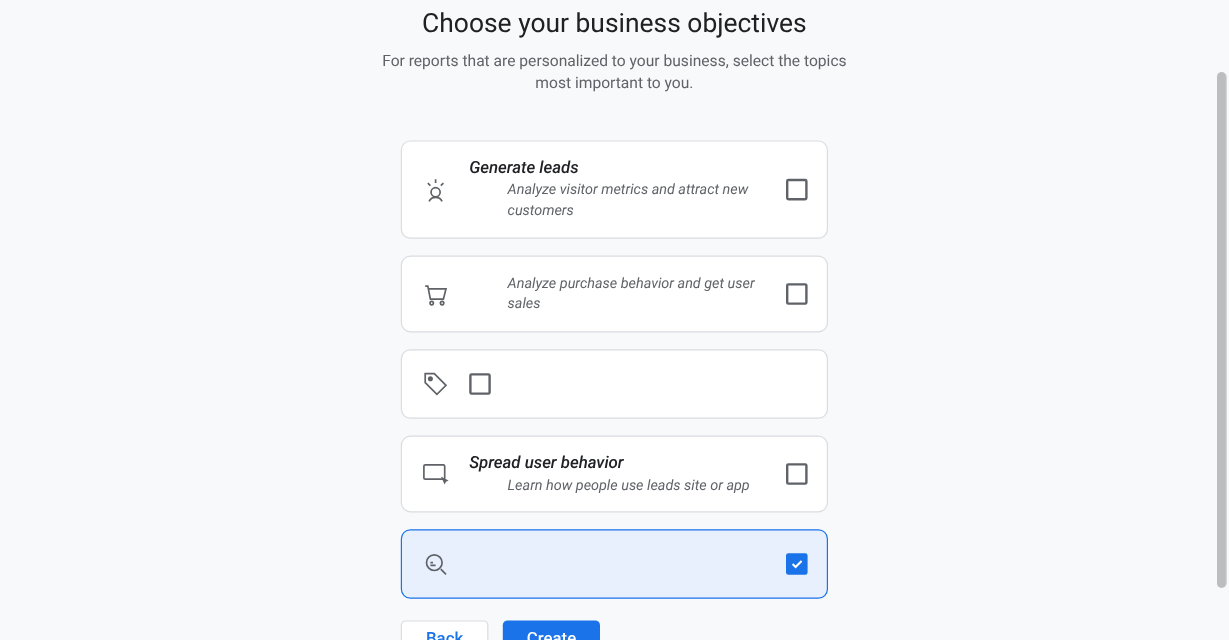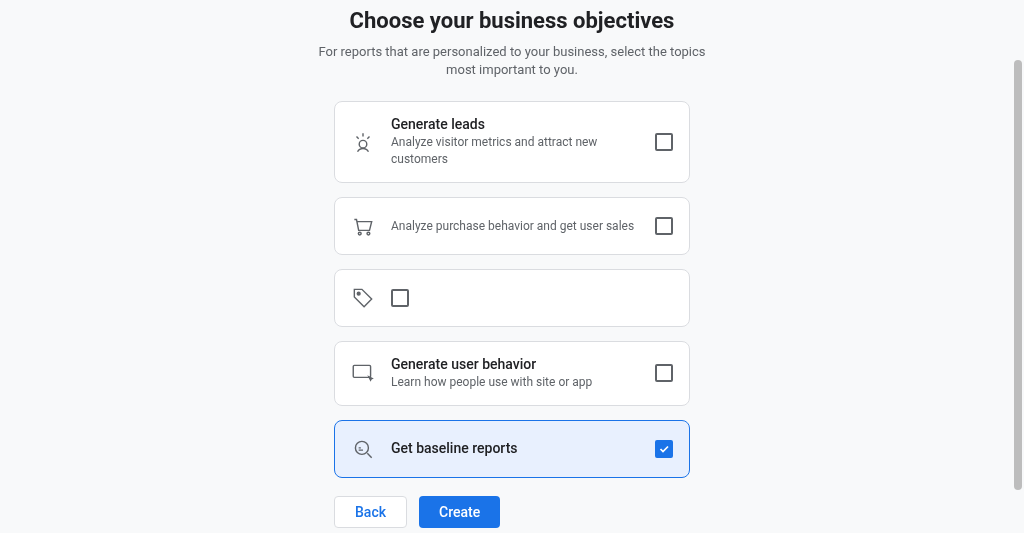--- a/index.html
+++ b/index.html
@@ -19,37 +19,38 @@
     .content {
       width: 100%;
       display: flex;
       flex-direction: column;
       align-items: center;
       padding-top: 8px;
     }
     .heading {
       font-size: 22px;
       color: #202124;
-      font-weight: 700;
+      font-weight: 400;
       margin-bottom: 10px;
     }
     .subheading {
       font-size: 13px;
       color: #5f6368;
       text-align: center;
       line-height: 1.4;
-      margin-bottom: 22px;
+      margin-bottom: 38px;
       max-width: 400px;
     }
     .options {
       width: 356px;
       display: flex;
       flex-direction: column;
       gap: 14px;
       margin-bottom: 18px;
+      font-style: italic;
     }
     .option-card {
       display: flex;
       align-items: center;
       background: #fff;
       border: 1px solid #dadce0;
       border-radius: 8px;
       padding: 14px 16px 14px 14px;
       gap: 14px;
       cursor: pointer;
@@ -73,20 +74,21 @@
     .option-title {
       font-size: 14px;
       color: #202124;
       font-weight: 500;
       margin-bottom: 2px;
     }
     .option-desc {
       font-size: 12px;
       color: #5f6368;
       line-height: 1.4;
+      margin-left: 32px;
     }
     .checkbox {
       flex: 0 0 18px;
       width: 18px;
       height: 18px;
       border: 2px solid #5f6368;
       border-radius: 2px;
       background: #fff;
     }
     .checkbox.checked {
@@ -181,36 +183,35 @@
       </div>
 
       <div class="option-card">
         <span class="option-icon">
           <svg width="26" height="26" viewBox="0 0 24 24" fill="none" stroke="#5f6368" stroke-width="1.3">
             <rect x="3" y="5" width="16" height="11" rx="1"></rect>
             <path d="M16 14l3 6 1-2 2-1z" fill="#5f6368" stroke="none"></path>
           </svg>
         </span>
         <div class="option-text">
-          <div class="option-title">Generate user behavior</div>
-          <div class="option-desc">Learn how people use with site or app</div>
+          <div class="option-title">Spread user behavior</div>
+          <div class="option-desc">Learn how people use leads site or app</div>
         </div>
         <span class="checkbox"></span>
       </div>
 
       <div class="option-card selected">
         <span class="option-icon">
           <svg width="26" height="26" viewBox="0 0 24 24" fill="none" stroke="#5f6368" stroke-width="1.3">
             <circle cx="11" cy="11" r="6"></circle>
             <path d="M16 16l4 4"></path>
             <path d="M8 11h2M8 13h4"></path>
           </svg>
         </span>
         <div class="option-text">
-          <div class="option-title">Get baseline reports</div>
         </div>
         <span class="checkbox checked">
           <svg width="12" height="12" viewBox="0 0 24 24" fill="none" stroke="#fff" stroke-width="3.5">
             <path d="M5 12l5 5L20 7"></path>
           </svg>
         </span>
       </div>
 
     </div>
 

